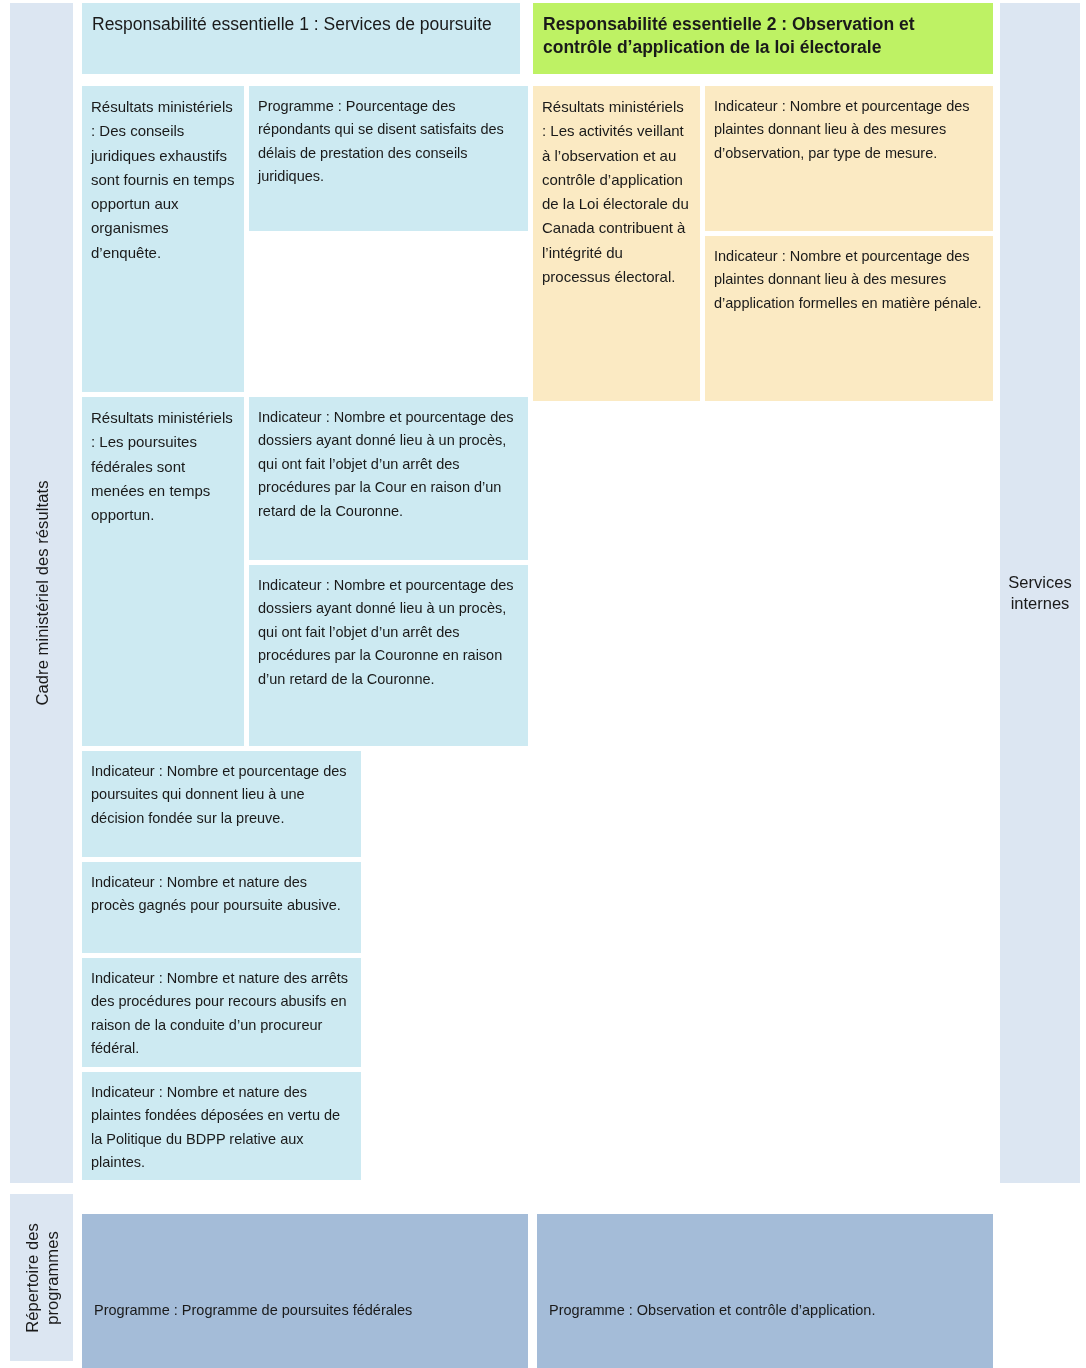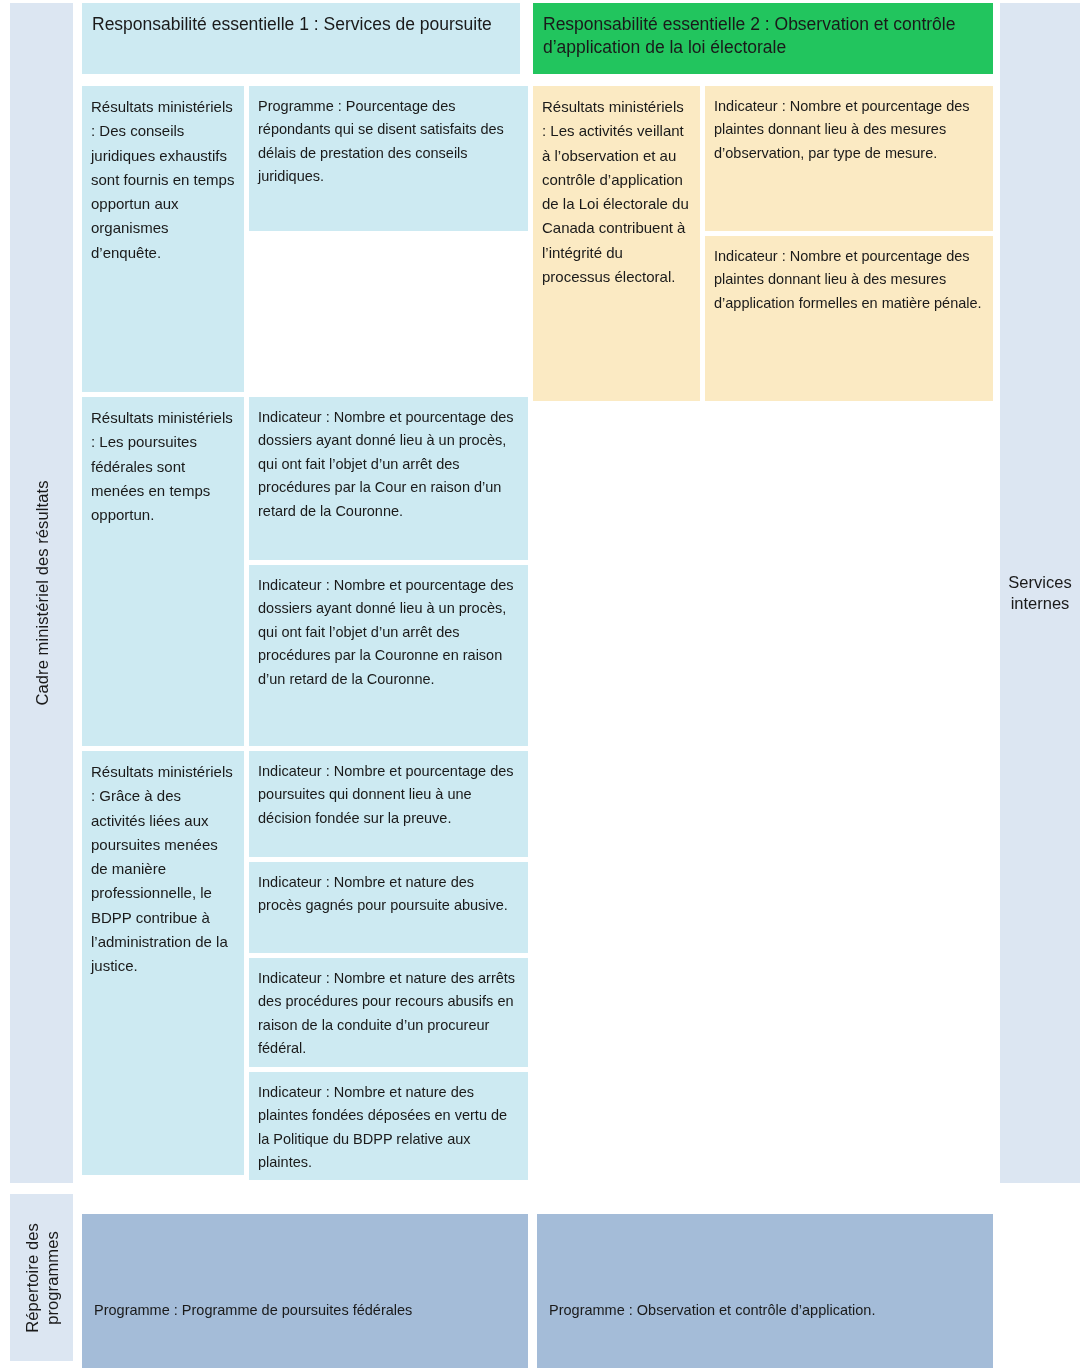--- a/index.html
+++ b/index.html
@@ -80,21 +80,21 @@
   #col-2 { left: 533px; top: 3px;  width: 460px; }
 
   .cr-header {
     box-sizing: border-box;
     padding: 10px 9px 10px 10px;
     font-size: 17.5px;
     line-height: 1.32;
     min-height: 71px;
   }
   .cr-header.blue   { background: #cdeaf2; }
-  .cr-header.yellow { background: #22c55e; }
+  .cr-header.yellow { background: #bef264; font-weight: bold; }
 
   .cr-body { position: relative; margin-top: 12px; }
 
   
   .result-row {
     display: flex;
     gap: 5px;
     margin-bottom: 5px;
   }
 
@@ -195,21 +195,20 @@
 
     <div class="result-row">
       <div class="result-cell blue" id="row2-res">Résultats ministériels : Les poursuites fédérales sont menées en temps opportun.</div>
       <div class="ind-stack">
         <div class="ind-cell blue" id="row2-i1">Indicateur : Nombre et pourcentage des dossiers ayant donné lieu à un procès, qui ont fait l’objet d’un arrêt des procédures par la Cour en raison d’un retard de la Couronne.</div>
         <div class="ind-cell blue" id="row2-i2">Indicateur : Nombre et pourcentage des dossiers ayant donné lieu à un procès, qui ont fait l’objet d’un arrêt des procédures par la Couronne en raison d’un retard de la Couronne.</div>
       </div>
     </div>
 
     <div class="result-row">
-      <div class="result-cell blue" id="row3-res">Résultats ministériels : Grâce à des activités liées aux poursuites menées de manière professionnelle, le BDPP contribue à l’administration de la justice.</div>
       <div class="ind-stack">
         <div class="ind-cell blue" id="row3-i1">Indicateur : Nombre et pourcentage des poursuites qui donnent lieu à une décision fondée sur la preuve.</div>
         <div class="ind-cell blue" id="row3-i3">Indicateur : Nombre et nature des procès gagnés pour poursuite abusive.</div>
         <div class="ind-cell blue" id="row3-i2">Indicateur : Nombre et nature des arrêts des procédures pour recours abusifs en raison de la conduite d’un procureur fédéral.</div>
         <div class="ind-cell blue" id="row3-i4">Indicateur : Nombre et nature des plaintes fondées déposées en vertu de la Politique du BDPP relative aux plaintes.</div>
       </div>
     </div>
 
   </div>
 </div>

